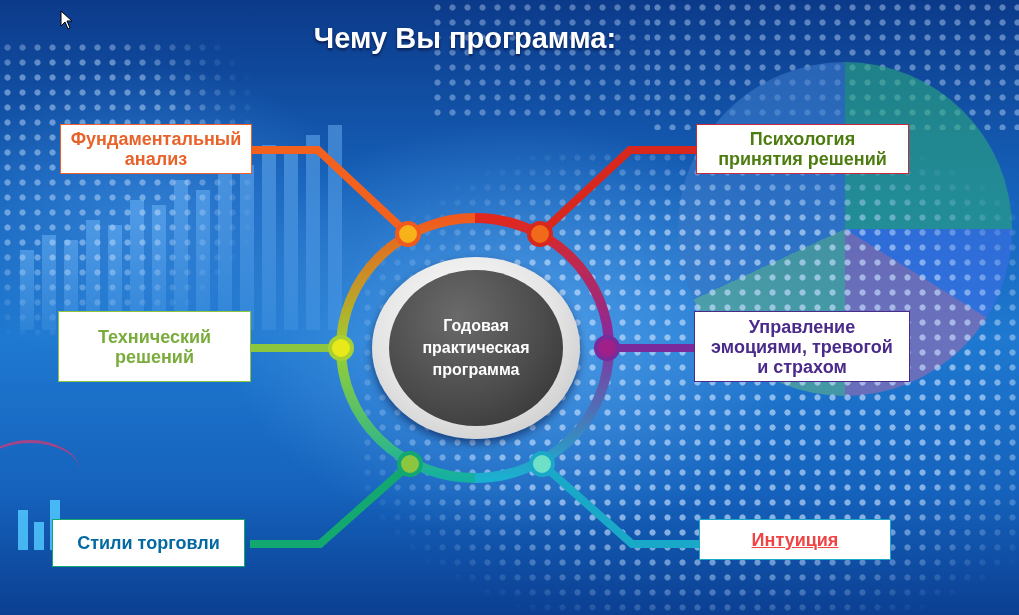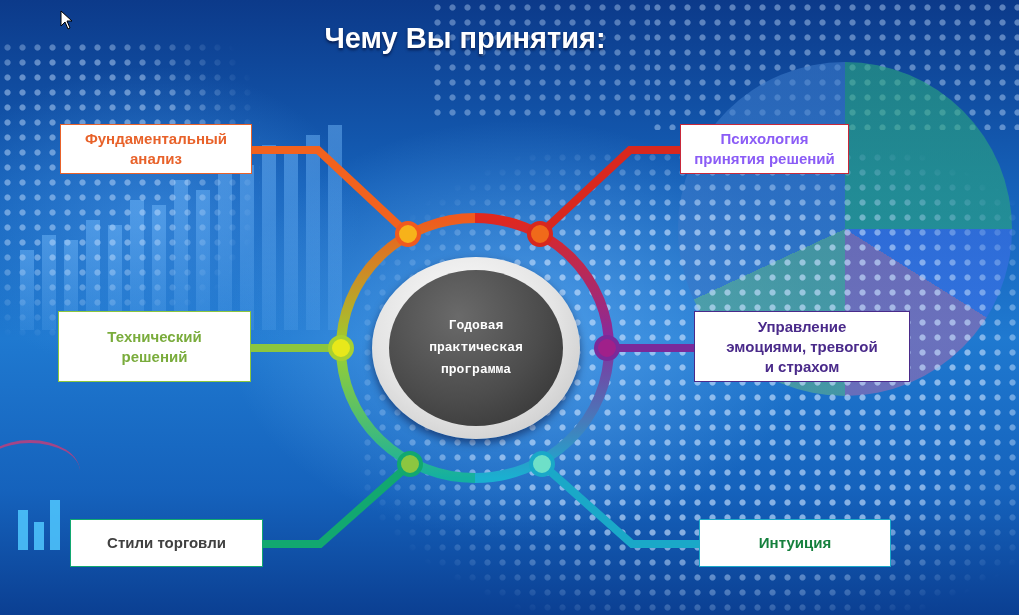--- a/index.html
+++ b/index.html
@@ -33,23 +33,23 @@
   .title { position:absolute; left:0; width:930px; top:22px; text-align:center; color:#fff;
            font-family:"Liberation Sans", sans-serif; font-weight:bold; font-size:29px;
            text-shadow:0 2px 3px rgba(0,0,30,.6); }
   svg.net { position:absolute; left:0; top:0; }
   .hub-ring { position:absolute; left:372px; top:257px; width:208px; height:182px; border-radius:50%;
     background:radial-gradient(circle at 45% 35%, #ffffff 0%, #e4e4e4 55%, #bdbdbd 100%);
     box-shadow:0 4px 8px rgba(0,0,40,.5); }
   .hub-core { position:absolute; left:389px; top:270px; width:174px; height:156px; border-radius:50%;
     background:radial-gradient(circle at 40% 30%, #6a6a6a 0%, #4c4c4c 55%, #2f2f2f 100%);
     display:flex; align-items:center; justify-content:center; text-align:center; }
-  .hub-text { color:#fff; font-family:Liberation Mono, monospace; font-weight:bold; font-size:13px; line-height:22px; white-space:pre-line; }
+  .hub-text { color:#fff; font-family:Liberation Sans, sans-serif; font-weight:bold; font-size:16px; line-height:22px; white-space:pre-line; }
   .label { position:absolute; background:#fff; display:flex; align-items:center; justify-content:center;
-           text-align:center; font-family:"Liberation Sans", sans-serif; font-weight:bold; font-size:15px; line-height:20px;
+           text-align:center; font-family:"Liberation Sans", sans-serif; font-weight:bold; font-size:18px; line-height:20px;
            white-space:pre-line; box-sizing:border-box; }
 </style>
 </head>
 <body>
 
 <div class="stage">
   <div class="bars">
     <div style="left:20px;height:80px"></div>
       <div style="left:42px;height:95px"></div>
     <div style="left:64px;height:90px"></div>
@@ -111,29 +111,29 @@
   <circle cx="542" cy="464" r="11" fill="#6ee0c8" stroke="#1aa8c8" stroke-width="4"></circle>
 </svg>
 
 <div class="hub-ring"></div>
 <div class="hub-core">
   <div class="hub-text">Годовая
 практическая
 программа</div>
 </div>
 
-<div class="title">Чему Вы принятия:</div>
+<div class="title">Чему Вы программа:</div>
 
 <div class="label" style="left:60px;top:124px;width:192px;height:50px;color:#e8622a;border:1px solid #e8622a;">Фундаментальный
 анализ</div>
 <div class="label" style="left:58px;top:311px;width:193px;height:71px;color:#7aac3c;border:1px solid #8cc63e;">Технический
 решений</div>
-<div class="label" style="left:70px;top:519px;width:193px;height:48px;color:#404040;border:1px solid #12a870;">Стили торговли</div>
-<div class="label" style="left:680px;top:124px;width:169px;height:50px;color:#8b5cf6;border:1px solid #c8283a;">Психология
+<div class="label" style="left:52px;top:519px;width:193px;height:48px;color:#0369a1;border:1px solid #12a870;">Стили торговли</div>
+<div class="label" style="left:696px;top:124px;width:213px;height:50px;color:#4d7c0f;border:1px solid #c8283a;">Психология
 принятия решений</div>
 <div class="label" style="left:694px;top:311px;width:216px;height:71px;color:#4a2a8a;border:1px solid #4a2a8a;">Управление
 эмоциями, тревогой
 и страхом</div>
-<div class="label" style="left:699px;top:519px;width:192px;height:48px;color:#15803d;border:1px solid #1aa8c8;">Интуиция</div>
+<div class="label" style="left:699px;top:519px;width:192px;height:41px;color:#ef4444;border:1px solid #1aa8c8;text-decoration:underline;">Интуиция</div>
 
 <svg class="cursor" width="14" height="20" viewBox="0 0 14 20">
   <path d="M1,1 L1,16 L5,12 L8,19 L10,18 L7,11 L12,11 Z" fill="#fff" stroke="#000" stroke-width="1"></path>
 </svg>
 
 </body></html>

